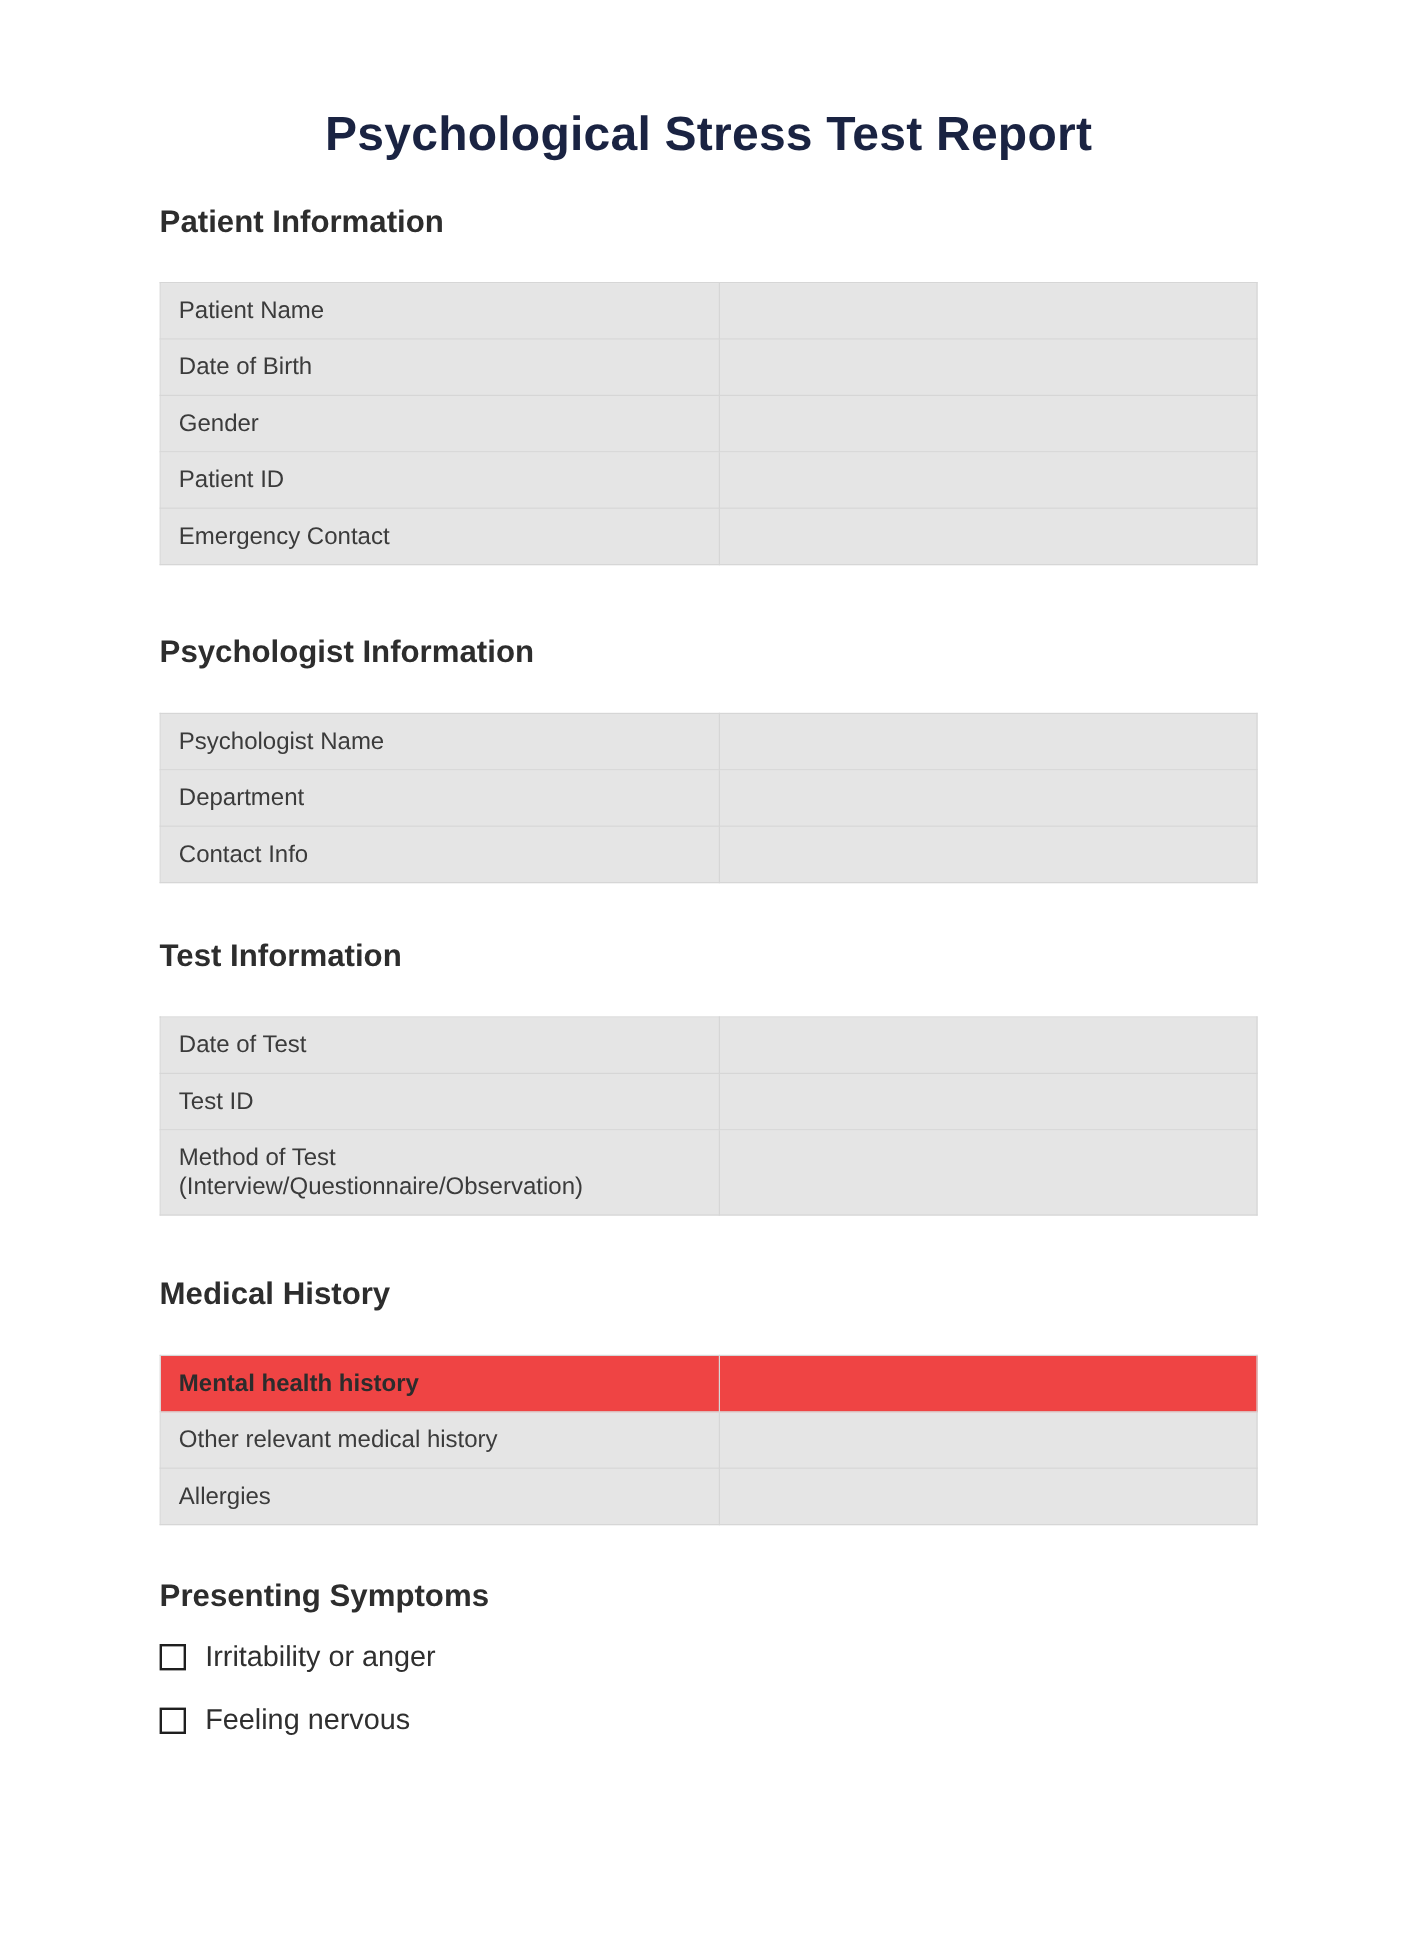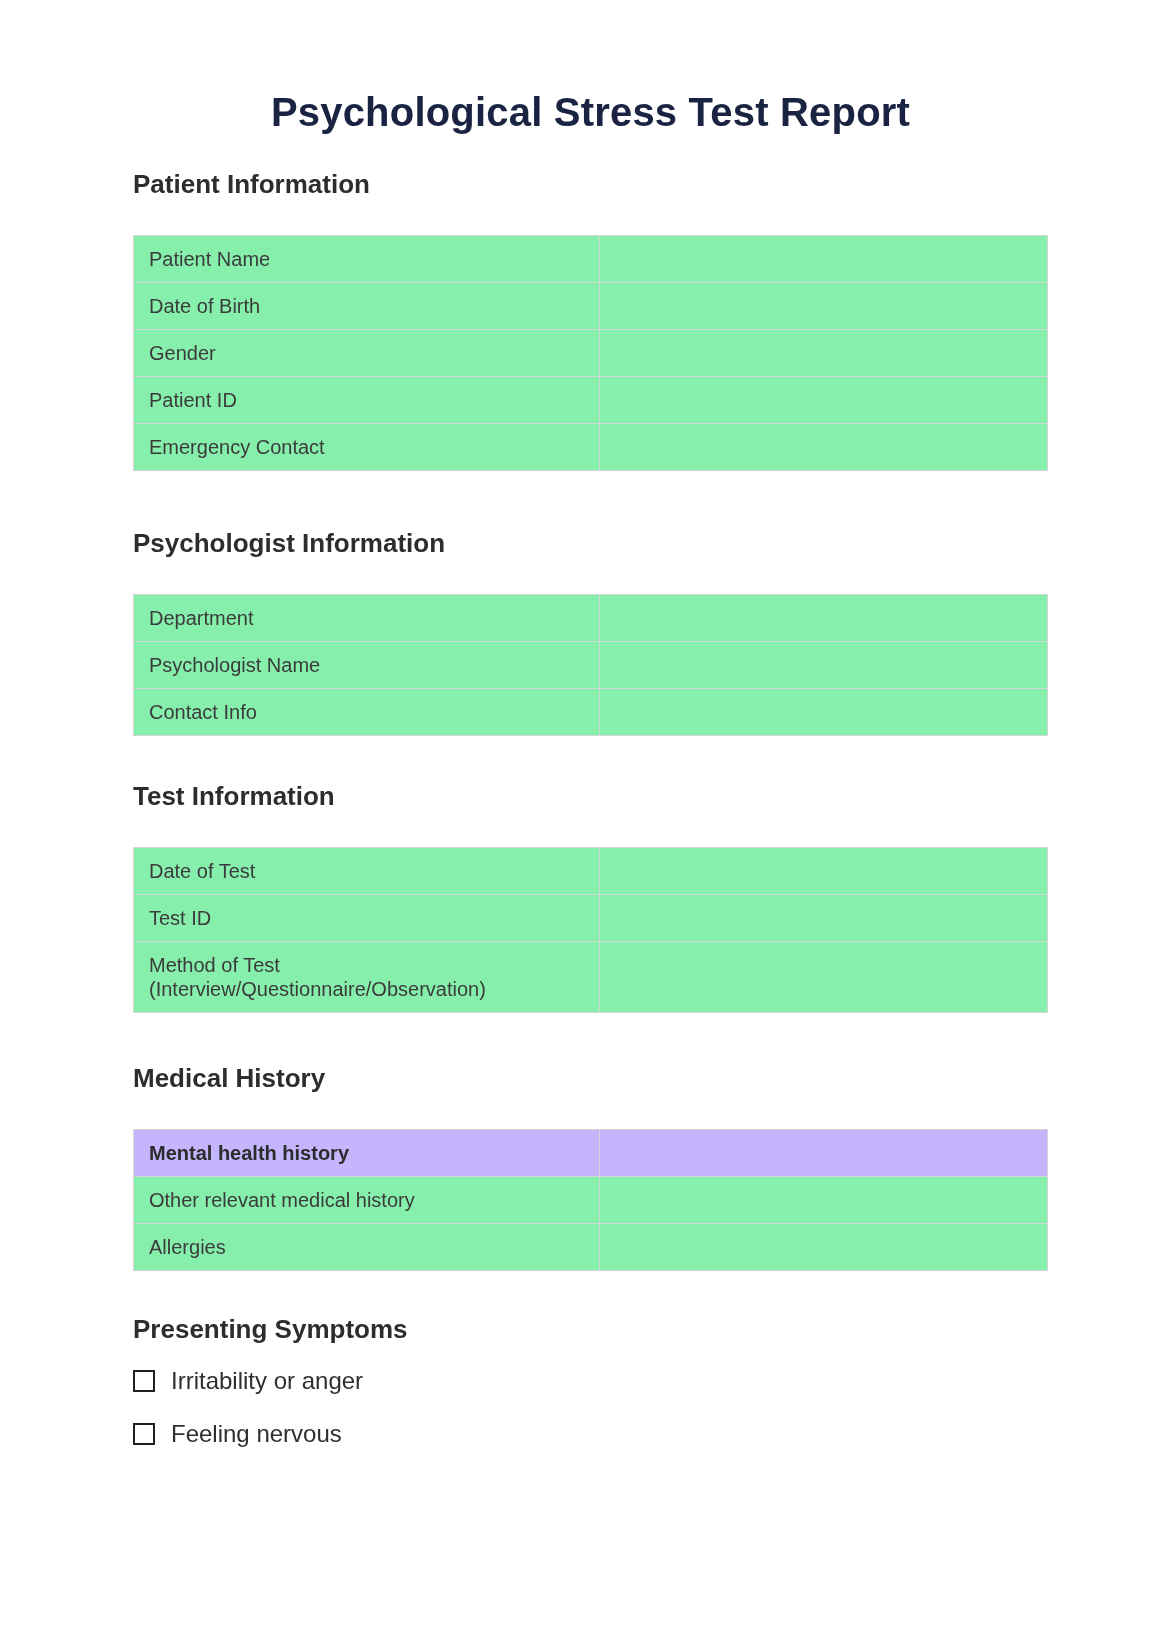--- a/index.html
+++ b/index.html
@@ -53,31 +53,31 @@
     border-collapse: collapse;
     table-layout: fixed;
   }
   table.field-table td {
     border: 1px solid #d6d6d6;
     font-size: 20px;
     line-height: 24px;
     color: #3b3b3b;
     padding: 11px 15px;
     vertical-align: middle;
-    background: #86efac;
+    background: #e5e5e5;
   }
   td.label-cell {
     width: 51%;
     white-space: pre-line;
   }
   td.value-cell {
     width: 49%;
   }
   tr.header-row td {
-    background: #c4b5fd;
+    background: #ef4444;
     font-weight: bold;
     color: #2c2c2c;
   }
 
   .checklist {
     margin-top: 26px;
   }
   .check-item {
     display: flex;
     align-items: center;
@@ -130,25 +130,25 @@
           <td class="label-cell">Emergency Contact</td>
           <td class="value-cell"></td>
         </tr>
       </tbody>
     </table>
 
     <h2 class="section-heading mt-psych">Psychologist Information</h2>
     <table class="field-table">
       <tbody>
         <tr>
+          <td class="label-cell">Psychologist Name</td>
+          <td class="value-cell"></td>
+        </tr>
+        <tr>
           <td class="label-cell">Department</td>
-          <td class="value-cell"></td>
-        </tr>
-        <tr>
-          <td class="label-cell">Psychologist Name</td>
           <td class="value-cell"></td>
         </tr>
         <tr>
           <td class="label-cell">Contact Info</td>
           <td class="value-cell"></td>
         </tr>
       </tbody>
     </table>
 
     <h2 class="section-heading mt-test">Test Information</h2>

